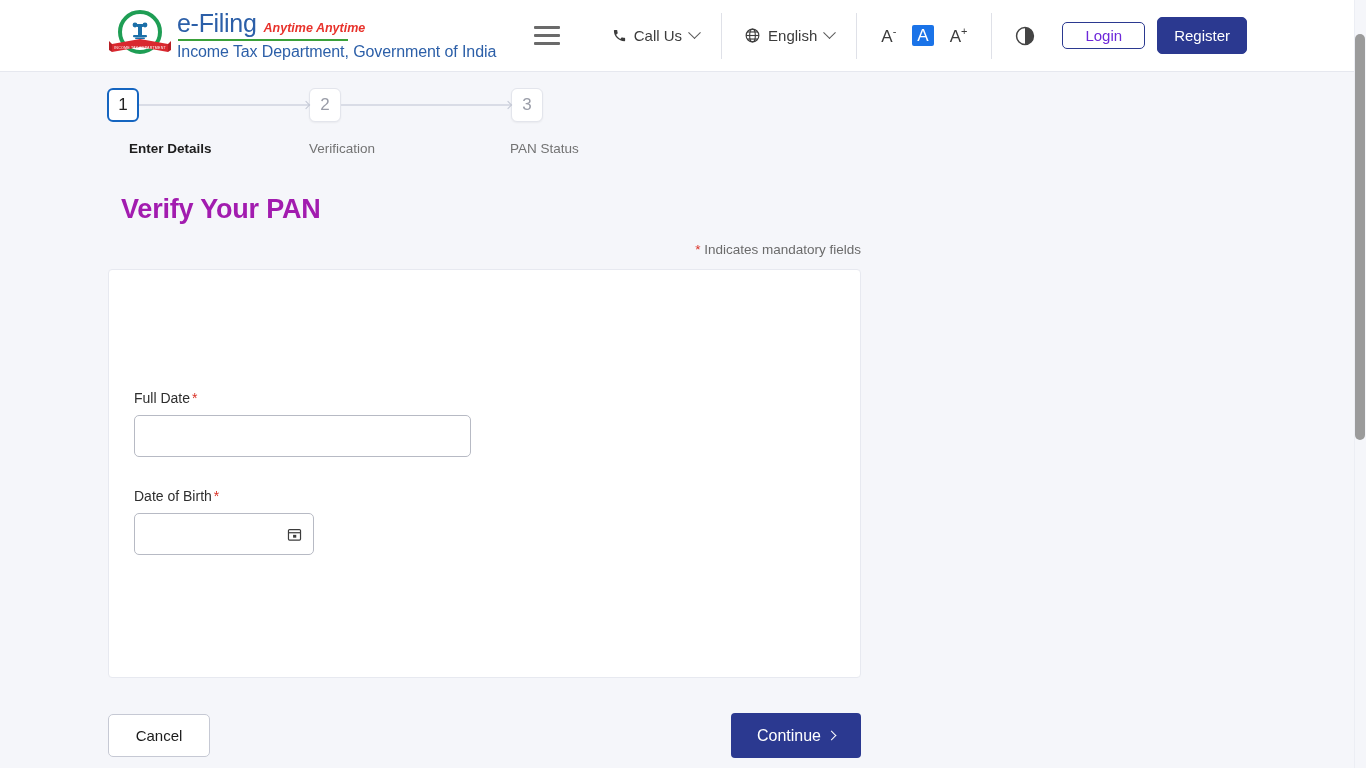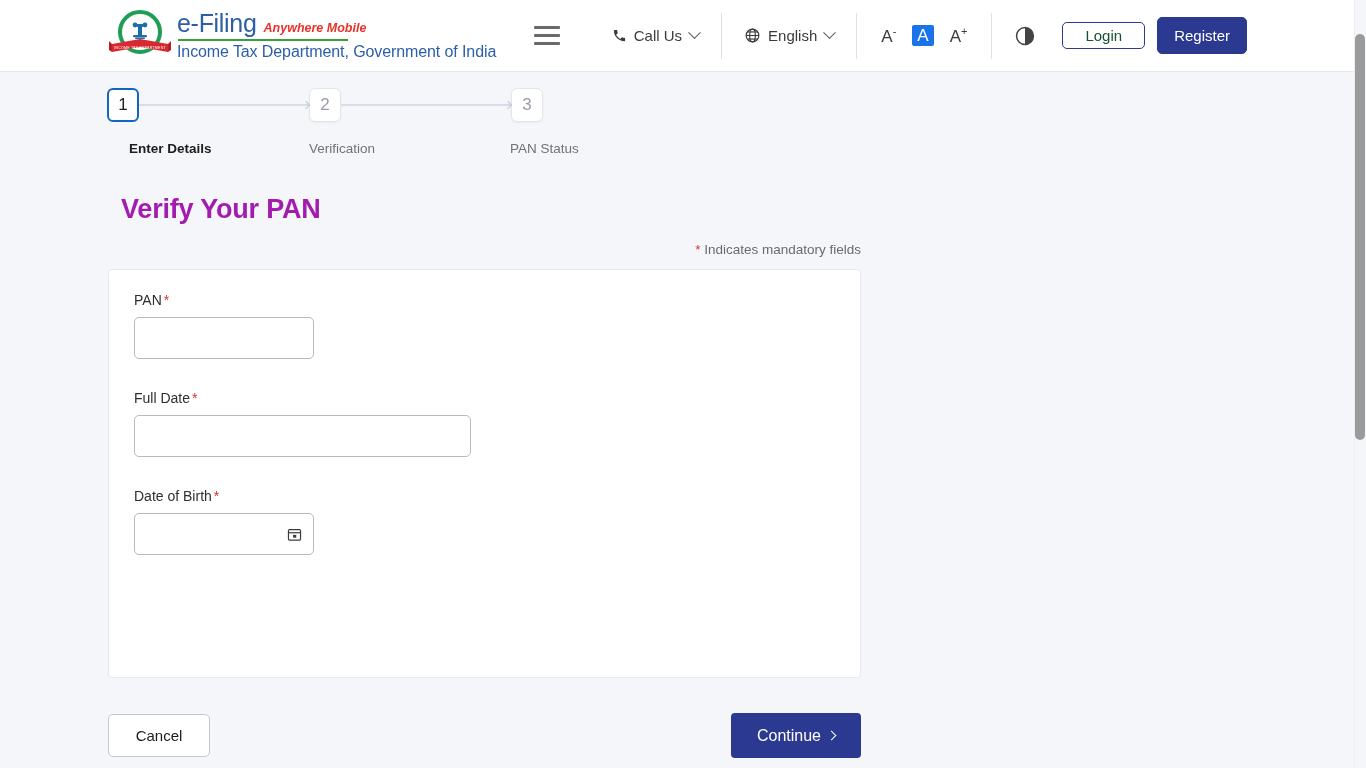--- a/index.html
+++ b/index.html
@@ -103,21 +103,21 @@
   }
   .fs-btn sup { font-size: 11px; }
   .fs-btn.active {
     background: #1a73e8; color: #ffffff;
     padding: 2px 5px; border-radius: 2px;
   }
   .contrast-btn { cursor: pointer; display: flex; align-items: center; }
 
   .btn-login {
     border: 1.5px solid #2b3990;
-    color: #14532d;
+    color: #6d28d9;
     background: #ffffff;
     border-radius: 5px;
     font-size: 15px;
     padding: 4px 22px;
     margin-left: 26px;
     cursor: pointer;
   }
   .btn-register {
     border: 1.5px solid #2b3990;
     background: #2b3990;
@@ -297,21 +297,21 @@
         <text x="33" y="36" font-size="3.4" fill="#1b6fa8" text-anchor="middle" font-family="Liberation Sans, sans-serif">सत्यमेव जयते</text>
         <path d="M5 36 L33 31 L61 36 L61 44 L33 39 L5 44 Z" fill="#d9282f"></path>
         <path d="M5 36 L2 33 L2 42 L5 44 Z" fill="#b81f26"></path>
         <path d="M61 36 L64 33 L64 42 L61 44 Z" fill="#b81f26"></path>
         <text x="33" y="41" font-size="3.6" fill="#ffffff" text-anchor="middle" font-family="Liberation Sans, sans-serif" letter-spacing="0.2">INCOME TAX DEPARTMENT</text>
       </svg>
     </div>
     <div class="logo-text">
       <div class="logo-line1">
         <span class="efiling">e-Filing</span>
-        <span class="tagline">Anywhere Mobile</span>
+        <span class="tagline">Anytime Anytime</span>
       </div>
       <div class="logo-rule"></div>
       <div class="logo-line2">Income Tax Department, Government of India</div>
     </div>
   </div>
 
   <div class="hamburger">
     <span></span>
     <span></span>
     <span></span>
@@ -391,26 +391,20 @@
 
 <div class="page-title">Verify Your PAN</div>
 
 <div class="mandatory-note">
   <span class="star">*</span>
   <span>Indicates mandatory fields</span>
 </div>
 
 <div class="form-card">
 
-  <div class="field" style="top:22px;">
-    <div class="field-label">
-      <span>PAN</span><span class="star">*</span>
-    </div>
-    <div class="input-box input-pan" placeholder=""></div>
-  </div>
 
   <div class="field" style="top:120px;">
     <div class="field-label">
       <span>Full Date</span><span class="star">*</span>
     </div>
     <div class="input-box input-name" placeholder=""></div>
   </div>
 
   <div class="field" style="top:218px;">
     <div class="field-label">

